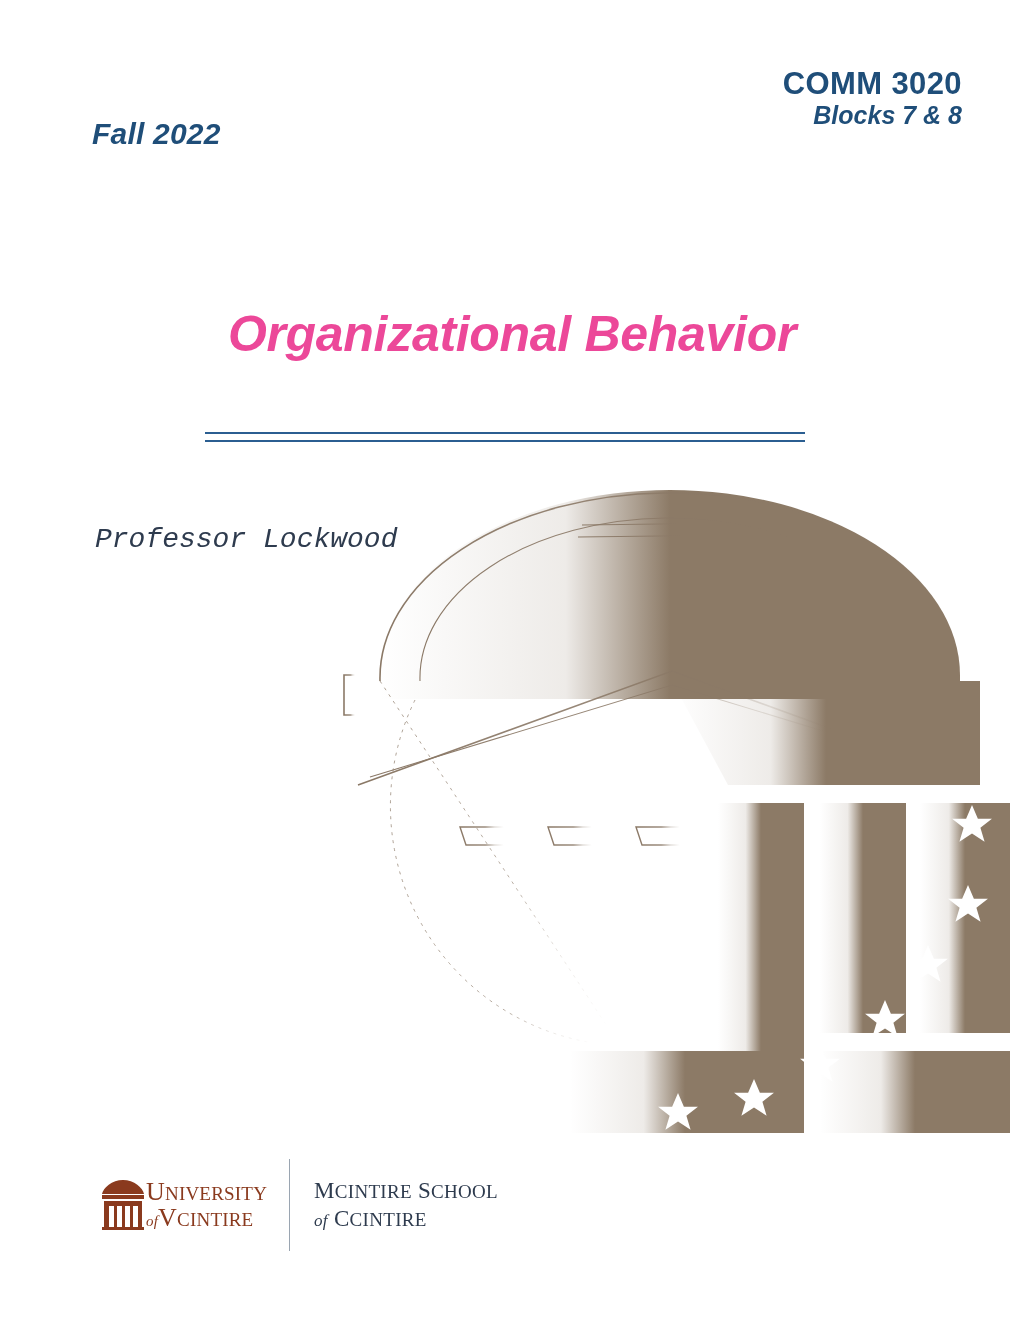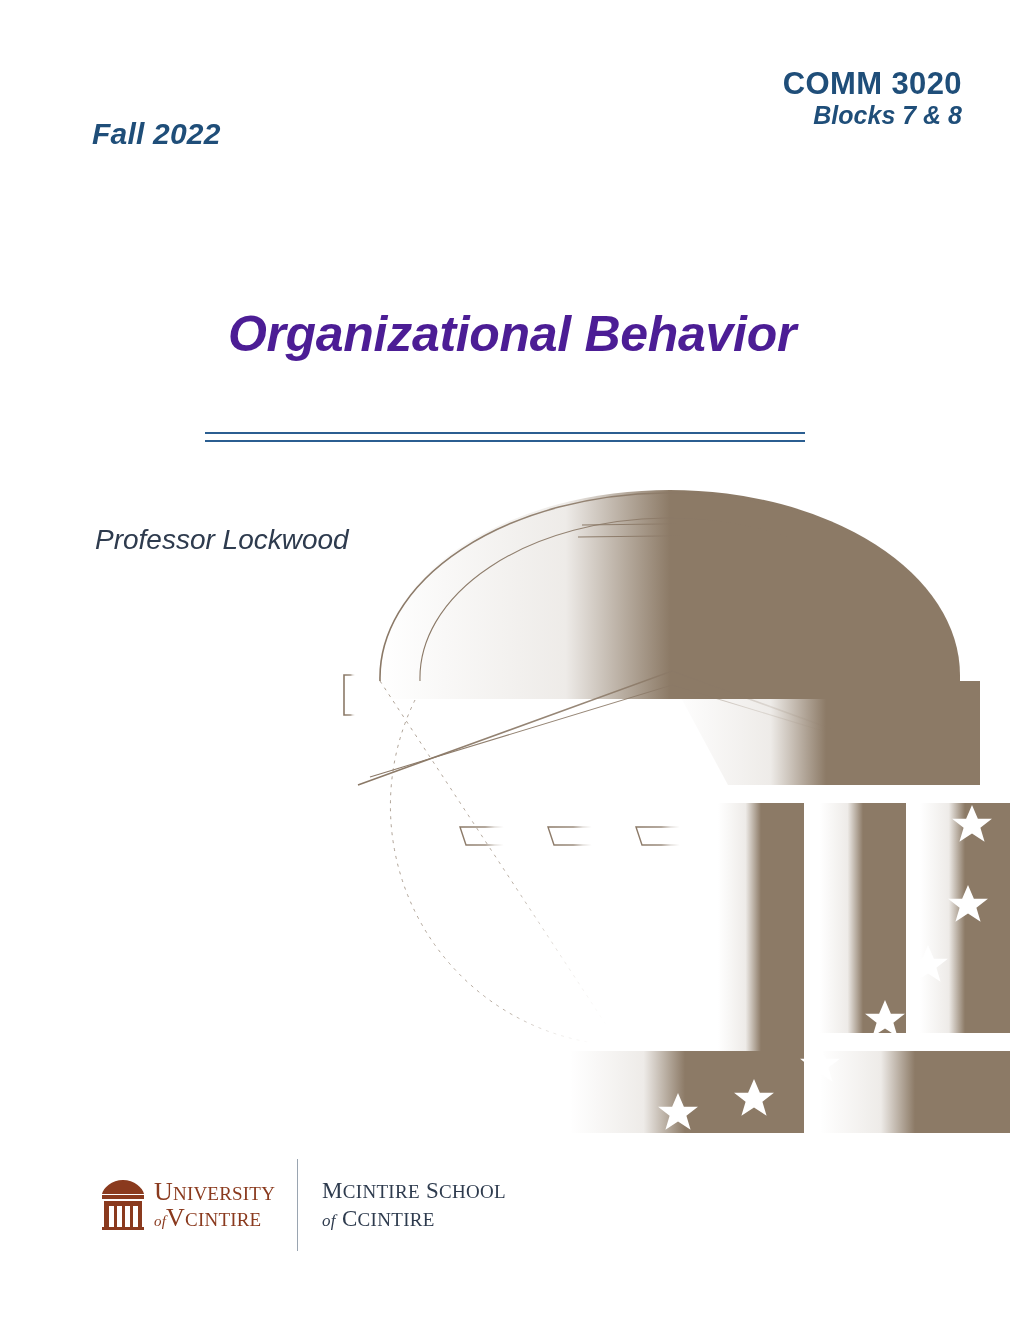--- a/index.html
+++ b/index.html
@@ -57,39 +57,39 @@
   
   .title {
     position: absolute;
     left: 0;
     right: 0;
     top: 305px;
     text-align: center;
     font-size: 50px;
     font-style: italic;
     font-weight: bold;
-    color: #4c1d95;
+    color: #ec4899;
     letter-spacing: -0.3px;
   }
 
   .rule {
     position: absolute;
     left: 205px;
     width: 600px;
     top: 432px;
     height: 6px;
     border-top: 2px solid #2b5e91;
     border-bottom: 2px solid #2b5e91;
   }
 
   .professor {
     position: absolute;
     left: 95px;
     top: 524px;
-    font-family: Liberation Sans, sans-serif;
+    font-family: Liberation Mono, monospace;
     font-style: italic;
     font-size: 28px;
     color: #2e3b4e;
   }
 
   
   .art {
     position: absolute;
     left: 320px;
     top: 485px;
@@ -104,21 +104,21 @@
     left: 100px;
     top: 1155px;
     width: 420px;
     height: 100px;
     display: flex;
     align-items: center;
   }
   .logo-uva {
     display: flex;
     align-items: center;
-    gap: 8px;
+    gap: 0;
   }
   .uva-mark {
     width: 46px;
     height: 52px;
   }
   .uva-words {
     font-family: "Liberation Serif", serif;
     color: #8a3a1e;
     line-height: 1.0;
   }

